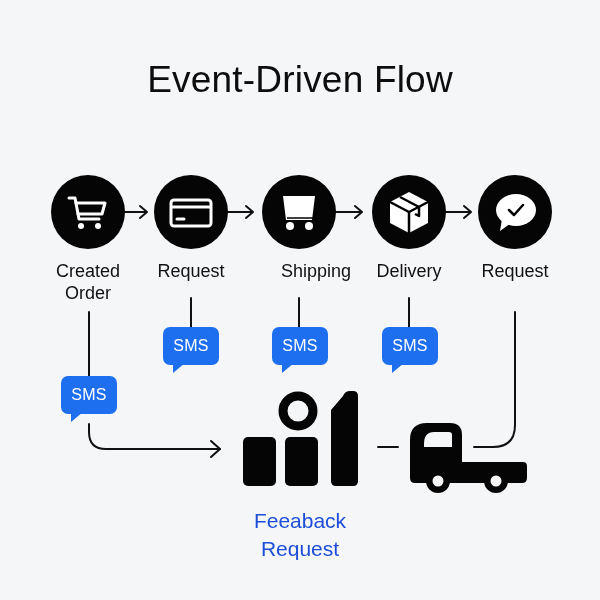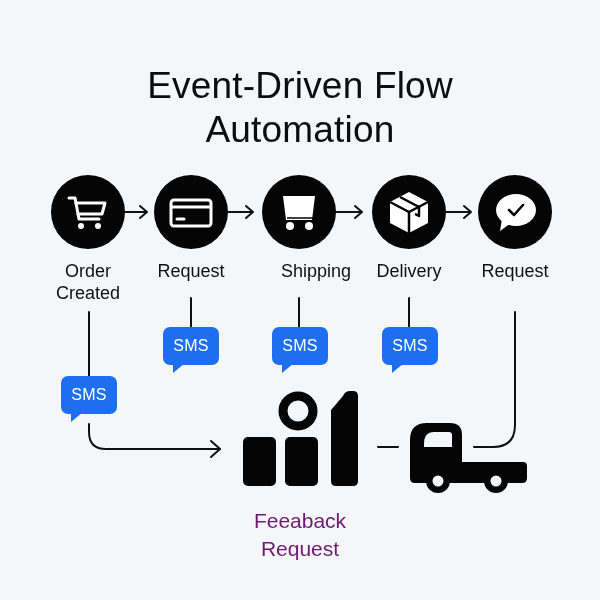--- a/index.html
+++ b/index.html
@@ -3,21 +3,21 @@
 <meta charset="utf-8">
 <style>
   html, body { margin: 0; padding: 0; }
   body {
     width: 600px; height: 600px; position: relative; overflow: hidden;
     background: #f5f6f8;
     font-family: "Liberation Sans", "DejaVu Sans", sans-serif;
     color: #111;
   }
   .title {
-    position: absolute; left: 0; top: 64px; width: 600px;
+    position: absolute; left: 0; top: 58px; width: 600px;
     text-align: center; font-size: 37px; line-height: 44px;
     font-weight: 500; letter-spacing: 0.2px; color: #0d0d0d;
   }
   .node-circle {
     position: absolute; width: 74px; height: 74px; border-radius: 50%;
     background: #050505; top: 175px;
   }
   .node-circle svg { position: absolute; left: 0; top: 0; width: 74px; height: 74px; }
   .node-label {
     position: absolute; top: 260px; width: 110px; text-align: center;
@@ -36,29 +36,28 @@
     transform: skewX(0deg);
   }
   .sms .text {
     position: absolute; left: 0; top: 0; width: 56px; height: 38px;
     color: #fff; font-size: 16px; font-weight: 500;
     text-align: center; line-height: 38px; letter-spacing: 0.3px;
   }
   svg.overlay { position: absolute; left: 0; top: 0; width: 600px; height: 600px; pointer-events: none; }
   .bottom-label {
     position: absolute; left: 220px; top: 507px; width: 160px; text-align: center;
-    font-size: 21px; line-height: 28px; color: #701a75;
+    font-size: 21px; line-height: 28px; color: #1d4ed8;
   }
 </style>
 </head>
 <body>
 
 <div class="title">
   <div>Event-Driven Flow</div>
-  <div>Automation</div>
 </div>
 
 <svg class="overlay" viewBox="0 0 600 600">
   <g stroke="#111" stroke-width="2" fill="none" stroke-linecap="round" stroke-linejoin="round">
 
     <g>
       <line x1="125" y1="212" x2="146" y2="212"></line>
       <polyline points="140,206 147,212 140,218"></polyline>
     </g>
     <g>
@@ -127,22 +126,22 @@
 </div>
 <div class="node-circle" style="left:478px;">
   <svg viewBox="0 0 74 74">
     <ellipse cx="38" cy="35" rx="20" ry="16" fill="#fff"></ellipse>
     <path d="M24 44 L22 56 L33 48 Z" fill="#fff"></path>
     <polyline points="31,35 36,40 45,30" stroke="#000" stroke-width="2.5" fill="none" stroke-linecap="round" stroke-linejoin="round"></polyline>
   </svg>
 </div>
 
 <div class="node-label" style="left:33px;">
+  <div>Created</div>
   <div>Order</div>
-  <div>Created</div>
 </div>
 <div class="node-label" style="left:136px;">
   <div>Request</div>
 </div>
 <div class="node-label" style="left:261px;">
   <div>Shipping</div>
 </div>
 <div class="node-label" style="left:354px;">
   <div>Delivery</div>
 </div>

